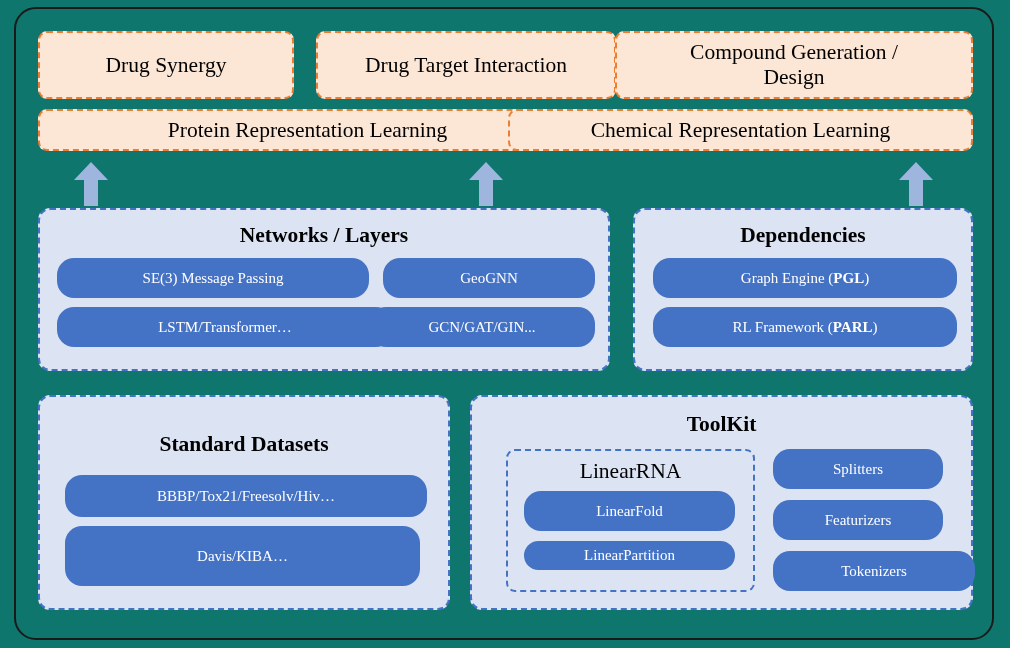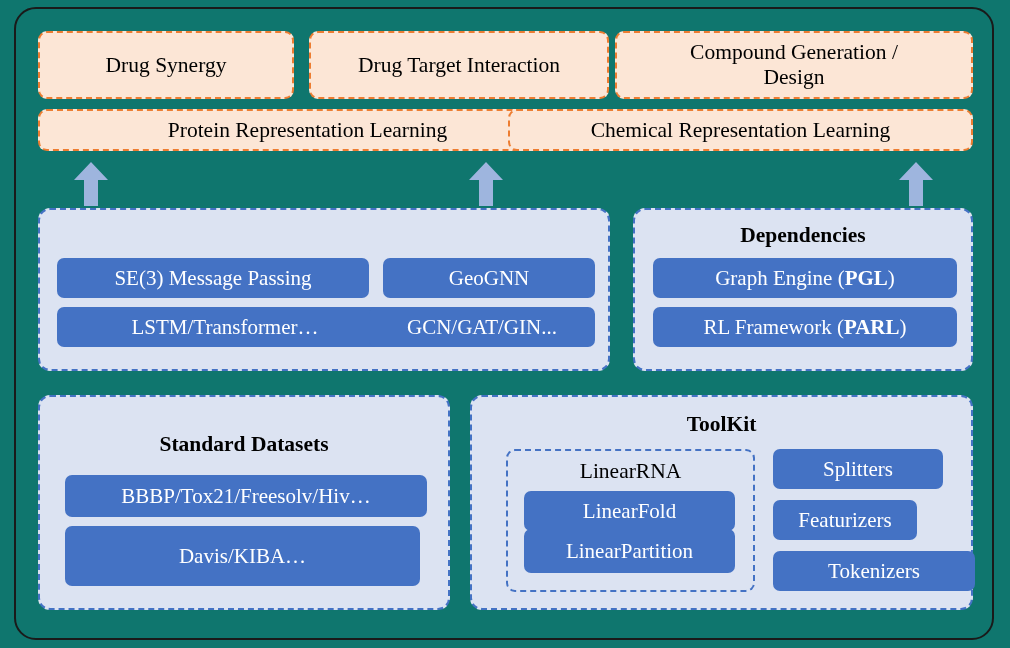--- a/index.html
+++ b/index.html
@@ -89,27 +89,27 @@
     text-align: center;
     font-size: 21.5px;
     color: #000000;
   }
 
   
   .pill {
     position: absolute;
     box-sizing: border-box;
     background: #4472C4;
-    border-radius: 7px;
+    border-radius: 17px;
     color: #ffffff;
     display: flex;
     align-items: center;
     justify-content: center;
     text-align: center;
-    font-size: 21px;
+    font-size: 15px;
     padding: 0 6px;
     white-space: nowrap;
   }
   .pill b { font-weight: bold; }
 
   
   .arrow-up {
     position: absolute;
     width: 34px;
     height: 44px;
@@ -119,21 +119,21 @@
 <body>
 
 <div id="canvas">
 
   <div class="outer-frame"></div>
 
   <div class="abox task-box" style="left:38px; top:31px; width:256px; height:68px;">
     <span>Drug Synergy</span>
   </div>
 
-  <div class="abox task-box" style="left:309px; top:31px; width:300px; height:68px;">
+  <div class="abox task-box" style="left:316px; top:31px; width:300px; height:68px;">
     <span>Drug Target Interaction</span>
   </div>
 
   <div class="abox task-box" style="left:615px; top:31px; width:358px; height:68px; white-space:pre-line;">
     <span>Compound Generation /
 Design</span>
   </div>
 
   <div class="abox task-box" style="left:38px; top:109px; width:539px; height:42px;">
     <span>Protein Representation Learning</span>
@@ -155,20 +155,21 @@
     </svg>
   </div>
 
   <div class="arrow-up" style="left:899px; top:162px;">
     <svg width="34" height="44" viewBox="0 0 34 44" xmlns="http://www.w3.org/2000/svg">
       <polygon points="17,0 34,18 24,18 24,44 10,44 10,18 0,18" fill="#9EB5DE"></polygon>
     </svg>
   </div>
 
   <div class="panel" style="left:38px; top:208px; width:572px; height:163px;">
+    <div class="panel-title" style="top:13px;">Networks / Layers</div>
 
     <div class="pill" style="left:17px; top:48px; width:312px; height:40px;">
       <span>SE(3) Message Passing</span>
     </div>
 
     <div class="pill" style="left:343px; top:48px; width:212px; height:40px;">
       <span>GeoGNN</span>
     </div>
 
     <div class="pill" style="left:17px; top:97px; width:336px; height:40px;">
@@ -207,30 +208,30 @@
   <div class="panel" style="left:470px; top:395px; width:503px; height:215px;">
     <div class="panel-title" style="top:15px;">ToolKit</div>
 
     <div class="subgroup" style="left:34px; top:52px; width:249px; height:143px;">
       <div class="subgroup-title" style="top:8px;">LinearRNA</div>
 
       <div class="pill" style="left:16px; top:40px; width:211px; height:40px;">
         <span>LinearFold</span>
       </div>
 
-      <div class="pill" style="left:16px; top:78px; width:211px; height:44px;">
+      <div class="pill" style="left:16px; top:90px; width:211px; height:29px;">
         <span>LinearPartition</span>
       </div>
     </div>
 
     <div class="pill" style="left:301px; top:52px; width:170px; height:40px;">
       <span>Splitters</span>
     </div>
 
-    <div class="pill" style="left:301px; top:103px; width:144px; height:40px;">
+    <div class="pill" style="left:301px; top:103px; width:170px; height:40px;">
       <span>Featurizers</span>
     </div>
 
     <div class="pill" style="left:301px; top:154px; width:202px; height:40px;">
       <span>Tokenizers</span>
     </div>
   </div>
 
 </div>
 

